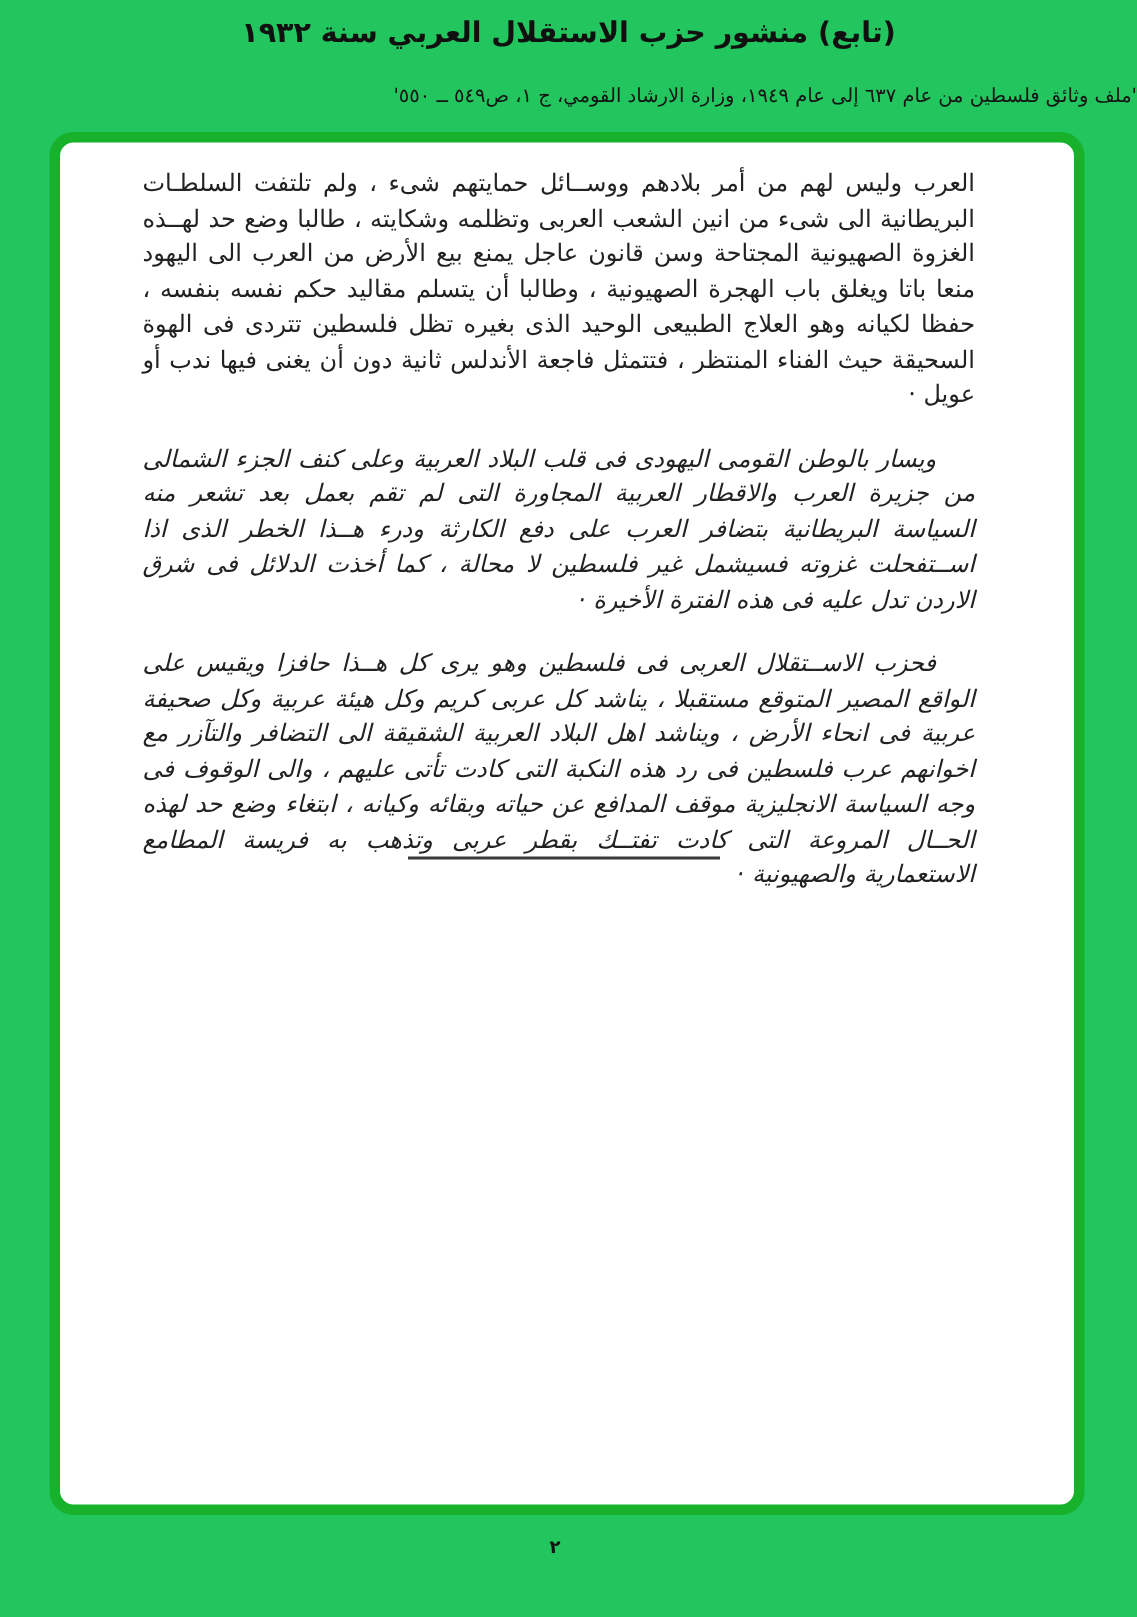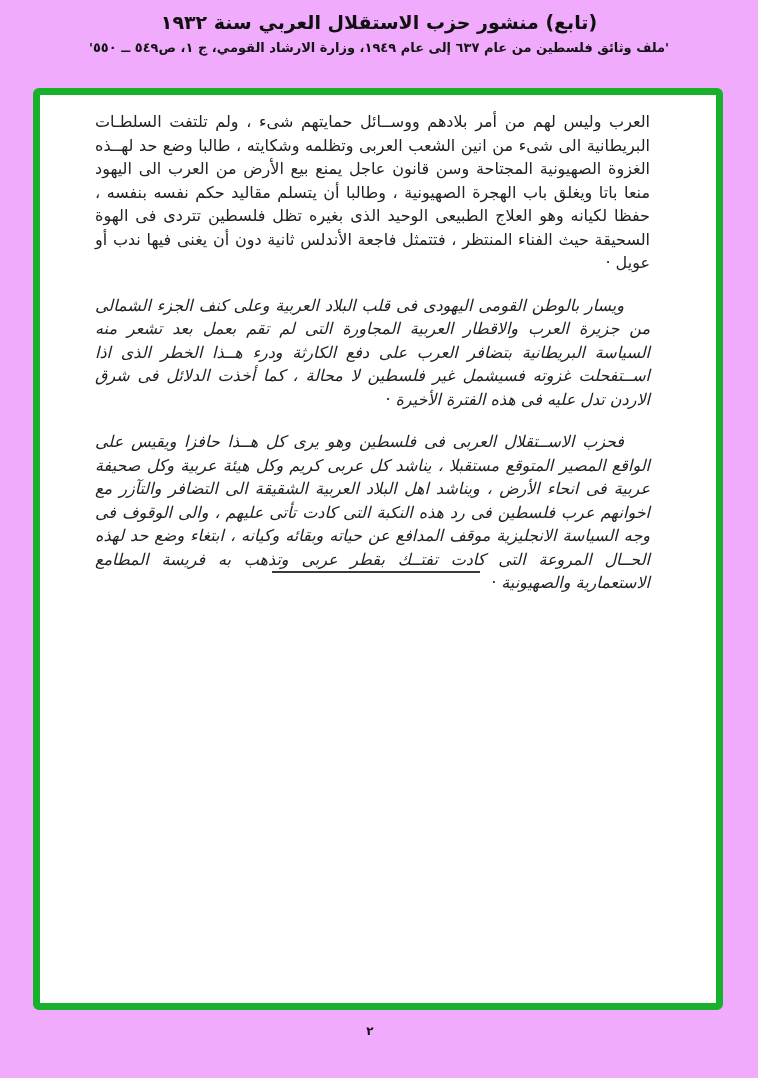--- a/index.html
+++ b/index.html
@@ -5,57 +5,58 @@
   html, body {
     margin: 0;
     padding: 0;
     background: #ffffff;
     font-family: "DejaVu Sans", sans-serif;
   }
   .page {
     position: relative;
     width: 758px;
     height: 1078px;
-    background: #f0abfc;
+    background: #22c55e;
     overflow: hidden;
   }
 
   
   .header {
     position: absolute;
     top: 0;
     left: 0;
     width: 758px;
     text-align: center;
     direction: rtl;
   }
   .doc-title {
     margin-top: 11px;
     font-size: 19px;
     font-weight: bold;
     color: #101010;
     letter-spacing: 0.5px;
   }
   .doc-citation {
-    margin-top: 7px;
+    margin-top: 24px;
     font-size: 13px;
-    font-weight: bold;
+    font-weight: normal;
     color: #141414;
+    text-align: right;
   }
 
   
   .green-frame {
     position: absolute;
     left: 33px;
     top: 88px;
     width: 690px;
     height: 922px;
     box-sizing: border-box;
     border: 7px solid #17b12c;
-    border-radius: 6px;
+    border-radius: 16px;
     background: #ffffff;
   }
   .text-block {
     position: absolute;
     top: 15px;
     right: 66px;
     left: 55px;
     direction: rtl;
     text-align: justify;
     color: #222222;

